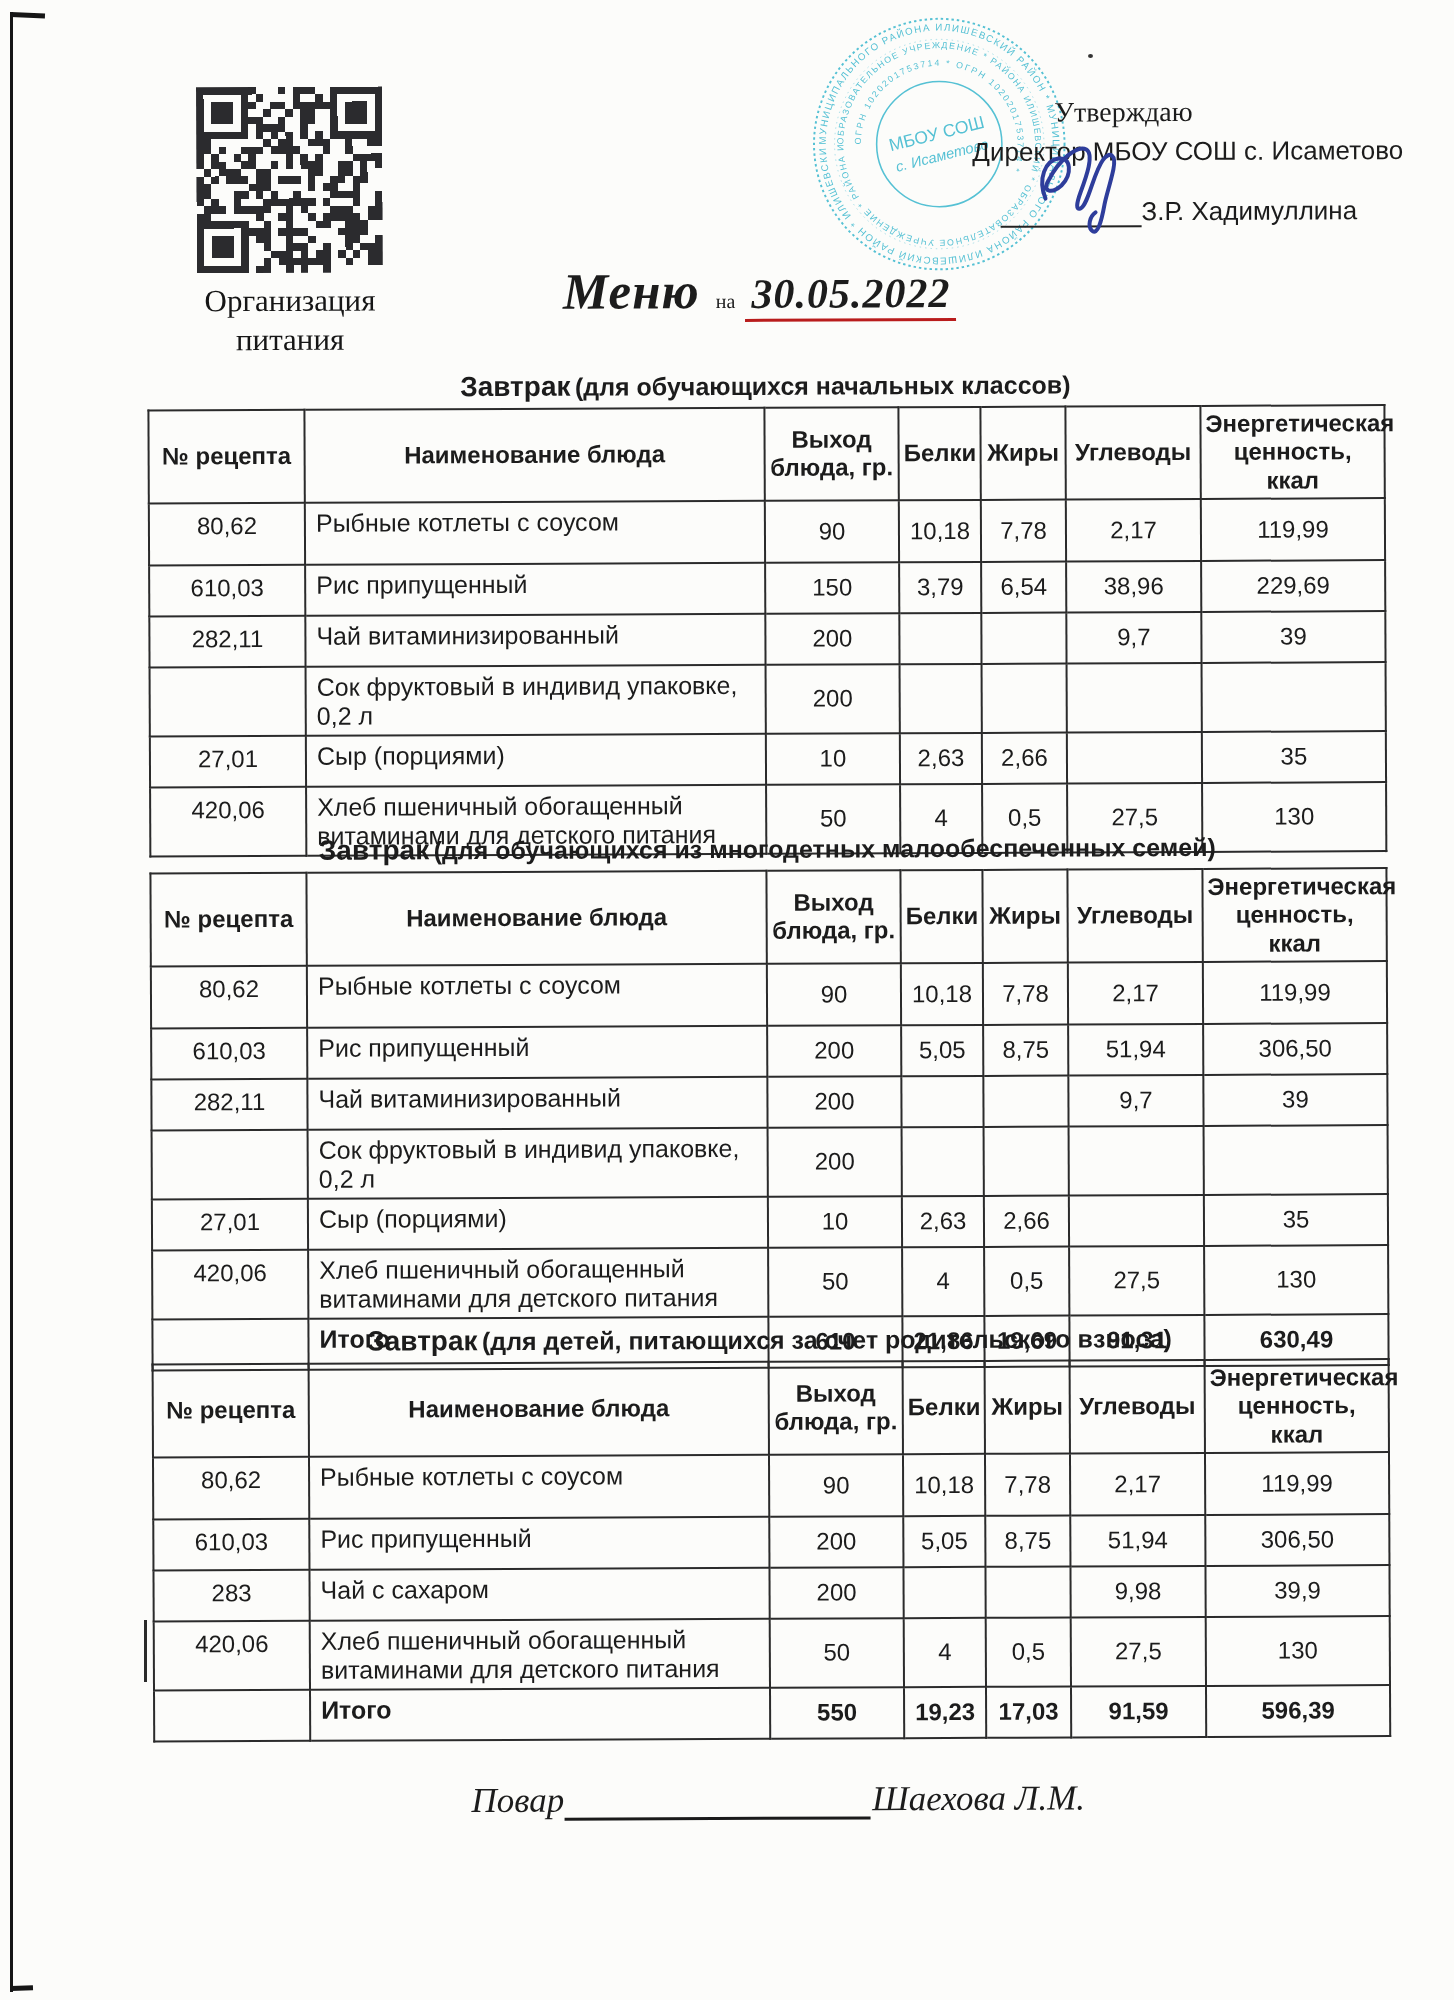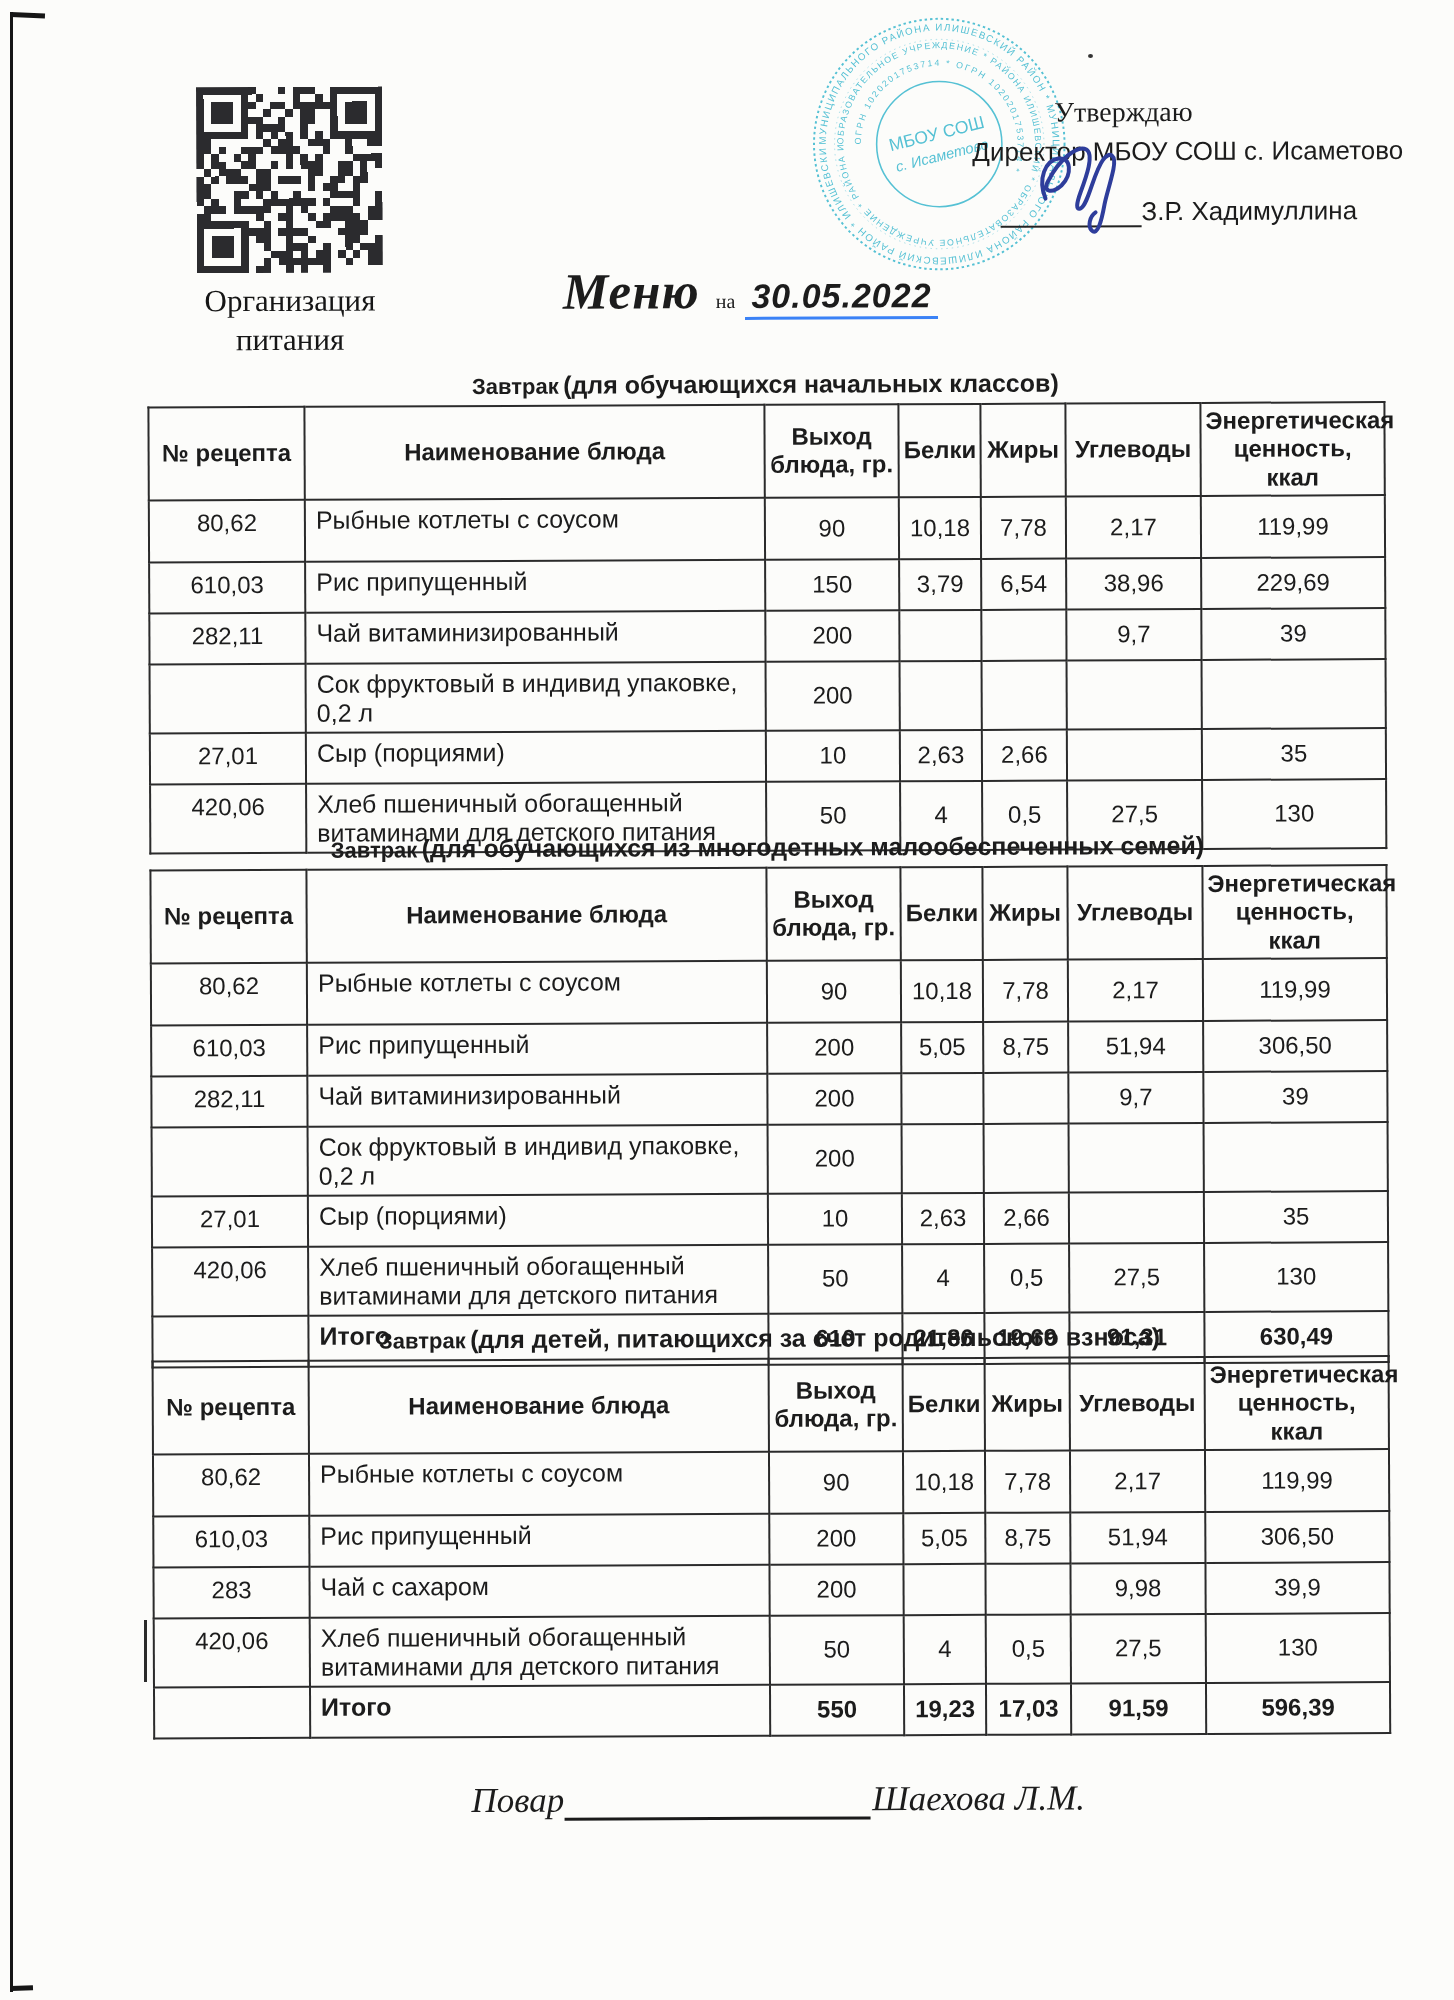--- a/index.html
+++ b/index.html
@@ -36,28 +36,28 @@
   
   .stamp{position:absolute;left:806px;top:8px;width:274px;height:274px;opacity:.88;}
   .stamp text{fill:#3fb9cf;font-family:"Liberation Sans",sans-serif;}
   
   .signature{position:absolute;left:1035px;top:128px;width:125px;height:120px;}
 
   
   .main-title{position:absolute;left:566px;top:262px;display:flex;align-items:baseline;white-space:nowrap;}
   .mt-word{font-family:"Liberation Serif",serif;font-weight:bold;font-style:italic;font-size:51px;letter-spacing:1px;}
   .mt-prep{font-family:"Liberation Serif",serif;font-size:20px;margin:0 10px 0 16px;}
-  .mt-date{font-family:Liberation Sans, sans-serif;font-style:italic;font-weight:600;font-size:34px;
-    border-bottom:3px solid #3b82f6;padding:0 6px 1px 6px;letter-spacing:1px;}
+  .mt-date{font-family:Liberation Serif, serif;font-style:italic;font-weight:600;font-size:42px;
+    border-bottom:3px solid #b91c1c;padding:0 6px 1px 6px;letter-spacing:1px;}
 
   
   .tsection{position:absolute;left:150px;width:1236px;}
   .t1{top:370px;} .t2{top:833px;} .t3{top:1324px;}
   .ttitle{text-align:center;font-weight:bold;margin-bottom:5px;white-space:nowrap;}
-  .tt-main{font-size:22px;}
+  .tt-main{font-size:28px;}
   .tt-sub{font-size:25px;}
   table{border-collapse:collapse;width:1236px;table-layout:fixed;background:transparent;}
   th,td{border:2.5px solid #2b2b2b;padding:3px 10px;font-size:24px;line-height:1.18;}
   th{height:74px;text-align:center;vertical-align:middle;font-weight:bold;font-size:24px;padding:3px 4px;}
   td{height:38px;text-align:center;vertical-align:middle;}
   td.c-name{text-align:left;vertical-align:top;padding-top:5px;font-size:25px;}
   td.c-recipe{vertical-align:top;padding-top:8px;margin-left:20px;}
   tbody tr:first-child{height:62px;}
   tr.row-total td{font-weight:bold;}
   col.w-recipe{width:156px;} col.w-name{width:460px;} col.w-out{width:134px;}

